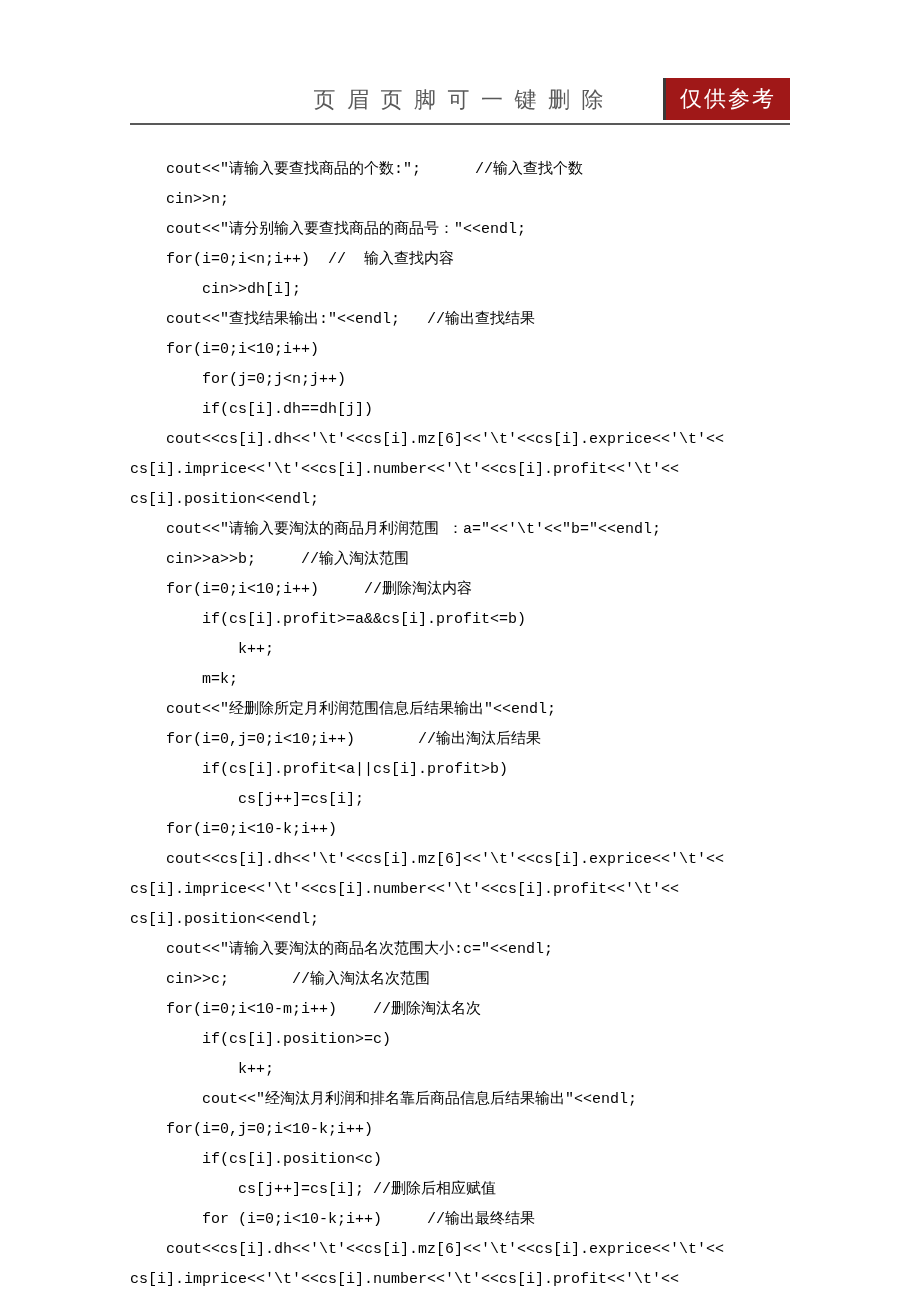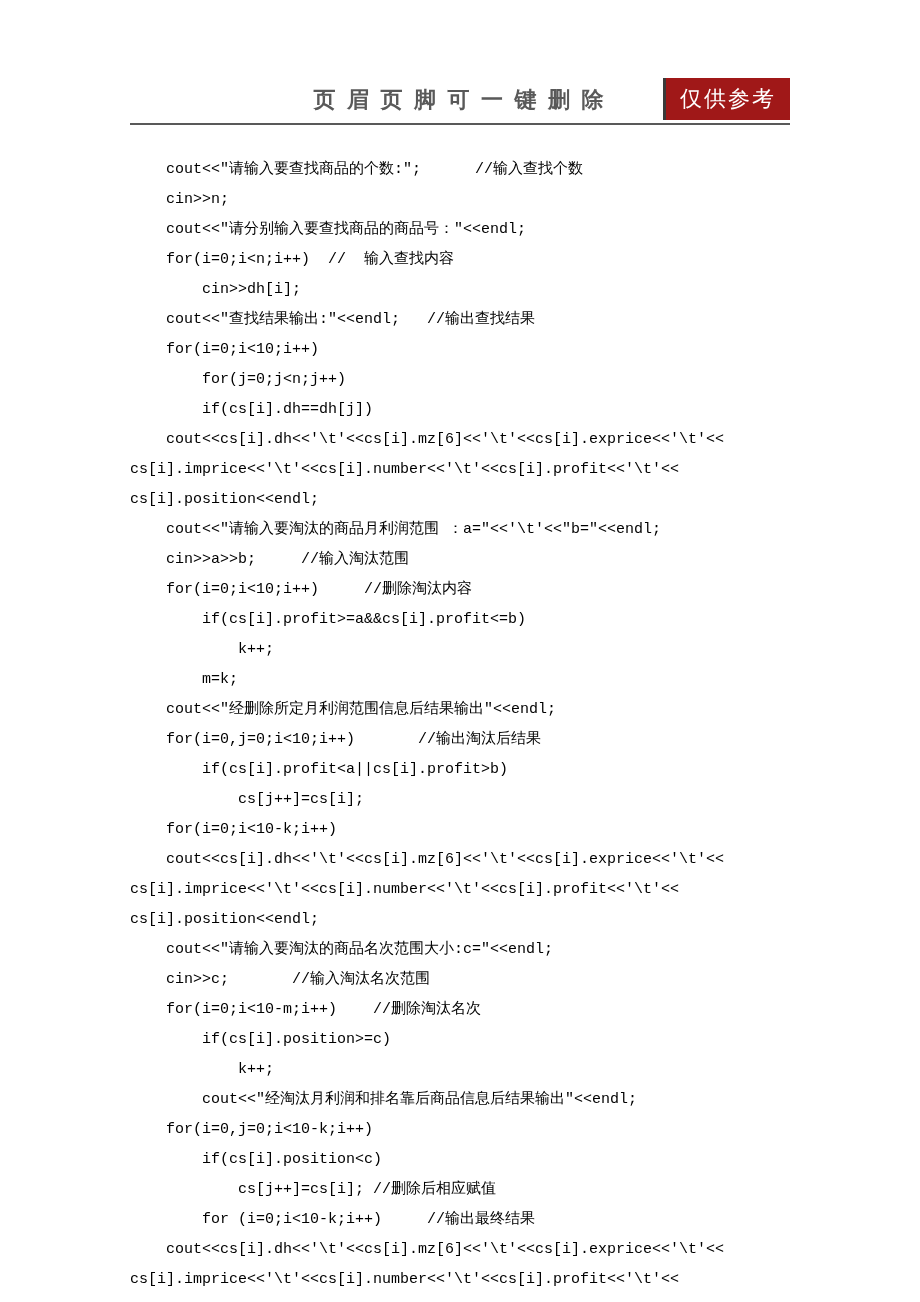--- a/index.html
+++ b/index.html
@@ -17,21 +17,20 @@
     padding-bottom: 10px;
     margin-left: 130px;
     margin-right: 130px;
   }
   .header-title {
     text-align: center;
     font-size: 22px;
     letter-spacing: 3px;
     color: #595959;
     font-family: "SimSun", "宋体", serif;
-    font-weight: bold;
   }
   .header-line {
     margin-top: 8px;
     border-bottom: 2px solid #595959;
   }
   .header-badge {
     position: absolute;
     right: 0;
     top: 78px;
     background: #a01818;

